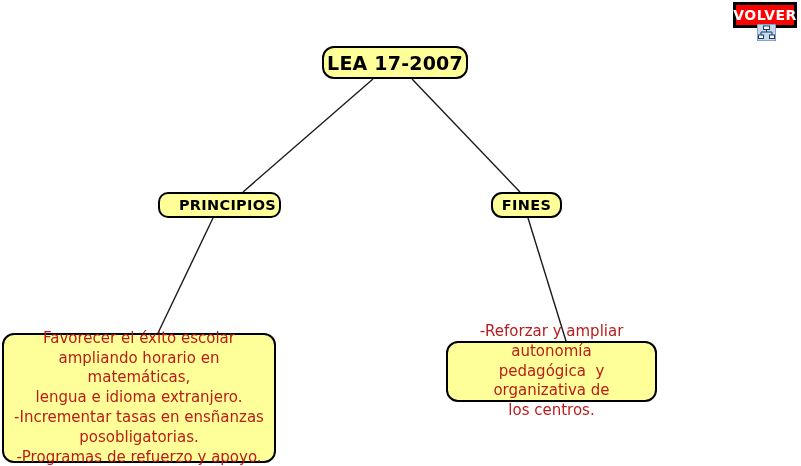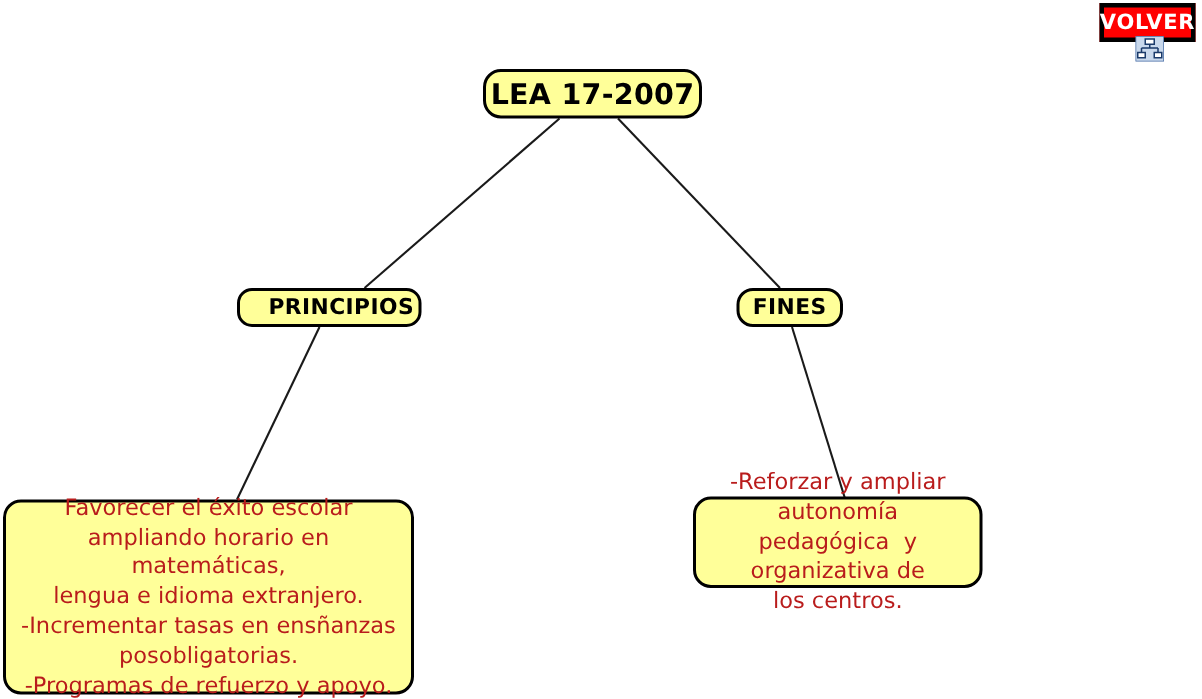--- a/index.html
+++ b/index.html
@@ -92,24 +92,23 @@
     white-space: pre-wrap;
   }
   .leaf-left {
     left: 2px;
     top: 333px;
     width: 274px;
     height: 130px;
   }
   .leaf-right {
     left: 446px;
-    top: 331px;
-    width: 193px;
+    top: 341px;
+    width: 211px;
     height: 61px;
-    margin-left: 16px;
   }
 
   
   #volver-button {
     position: absolute;
     left: 733px;
     top: 2px;
     width: 64px;
     height: 26px;
     box-sizing: border-box;

